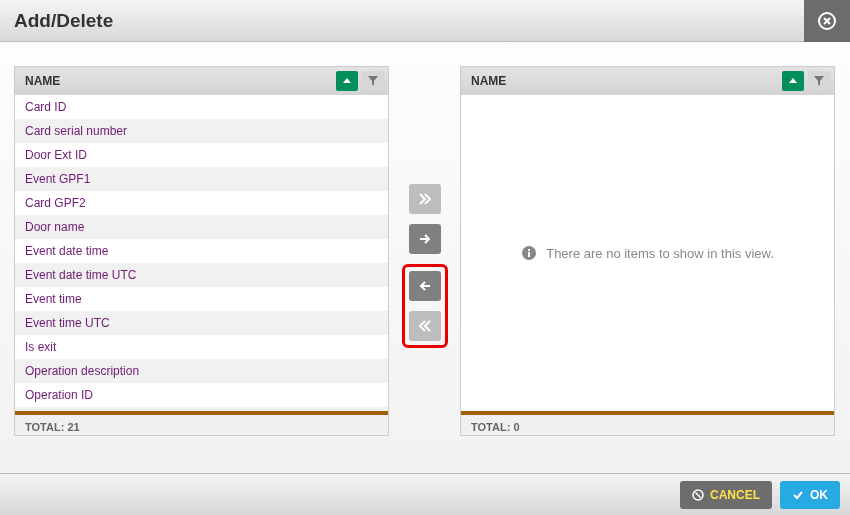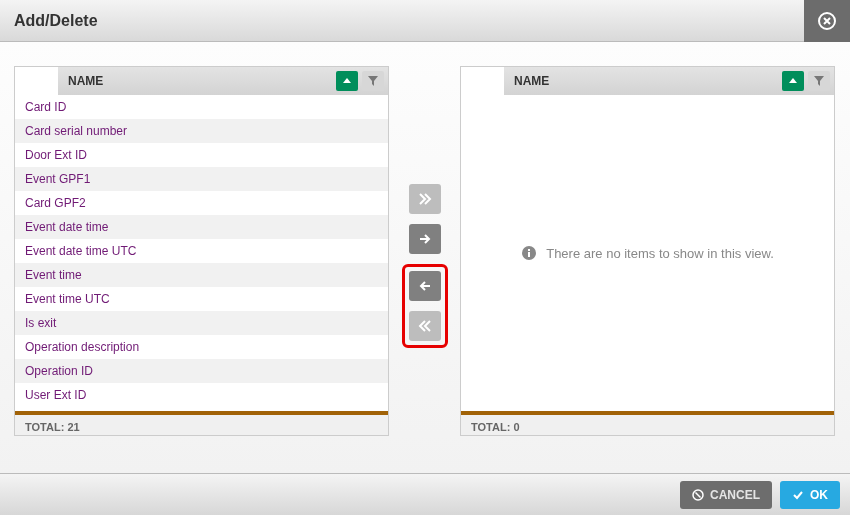--- a/index.html
+++ b/index.html
@@ -9,21 +9,21 @@
 
     
     .header {
       height: 42px;
       background: linear-gradient(#f4f4f4, #d9d9d9);
       border-bottom: 1px solid #bbb;
       display: flex; align-items: center;
       padding-left: 14px;
       position: relative;
     }
-    .header-title { font-size: 16px; font-weight: bold; color: #333; }
+    .header-title { font-size: 19px; font-weight: bold; color: #333; }
     .close-btn {
       position: absolute; right: 0; top: 0;
       width: 46px; height: 42px;
       background: #6c6c6c;
       display: flex; align-items: center; justify-content: center;
       cursor: pointer;
     }
     .close-btn svg { width: 20px; height: 20px; }
 
     
@@ -40,21 +40,20 @@
       border: 1px solid #ccc;
       display: flex; flex-direction: column;
       background: #fff;
     }
     .panel-header {
       height: 28px;
       background: linear-gradient(#e3e3e3, #d3d3d3);
       display: flex; align-items: center;
       padding: 0 4px 0 10px;
       gap: 4px;
-      margin-left: 43px;
     }
     .panel-header .col-name { flex: 1; font-size: 12px; font-weight: bold; color: #333; }
     .hdr-btn {
       width: 22px; height: 20px;
       background: #008e5b;
       border-radius: 2px;
       display: flex; align-items: center; justify-content: center;
       cursor: pointer;
     }
     .hdr-btn.filter { background: #d7d7d7; }
@@ -127,21 +126,21 @@
       display: flex; align-items: center; justify-content: flex-end;
       padding-right: 10px; gap: 8px;
     }
     .btn {
       height: 28px; padding: 0 12px;
       border-radius: 3px;
       font-size: 12px; font-weight: bold;
       display: flex; align-items: center; gap: 6px;
       cursor: pointer;
     }
-    .btn-cancel { background: #6d6d6d; color: #e5e5e5; }
+    .btn-cancel { background: #6d6d6d; color: #fde047; }
     .btn-ok     { background: #27a9e1; color: #fff; }
     .btn svg { width: 12px; height: 12px; }
   </style>
 </head>
 <body>
 
 <div class="window">
 
   <div class="header">
     <div class="header-title">Add/Delete</div>
@@ -169,20 +168,21 @@
             </svg>
         </div>
       </div>
       <div class="panel-body">
         <div class="list" id="left-list">
             <div class="list-row">Card ID</div>
             <div class="list-row">Card serial number</div>
             <div class="list-row">Door Ext ID</div>
             <div class="list-row">Event GPF1</div>
             <div class="list-row">Card GPF2</div>
+            <div class="list-row">Door name</div>
             <div class="list-row">Event date time</div>
             <div class="list-row">Event date time UTC</div>
             <div class="list-row">Event time</div>
             <div class="list-row">Event time UTC</div>
             <div class="list-row">Is exit</div>
             <div class="list-row">Operation description</div>
             <div class="list-row">Operation ID</div>
             <div class="list-row">User Ext ID</div>
           </div>
       </div>

